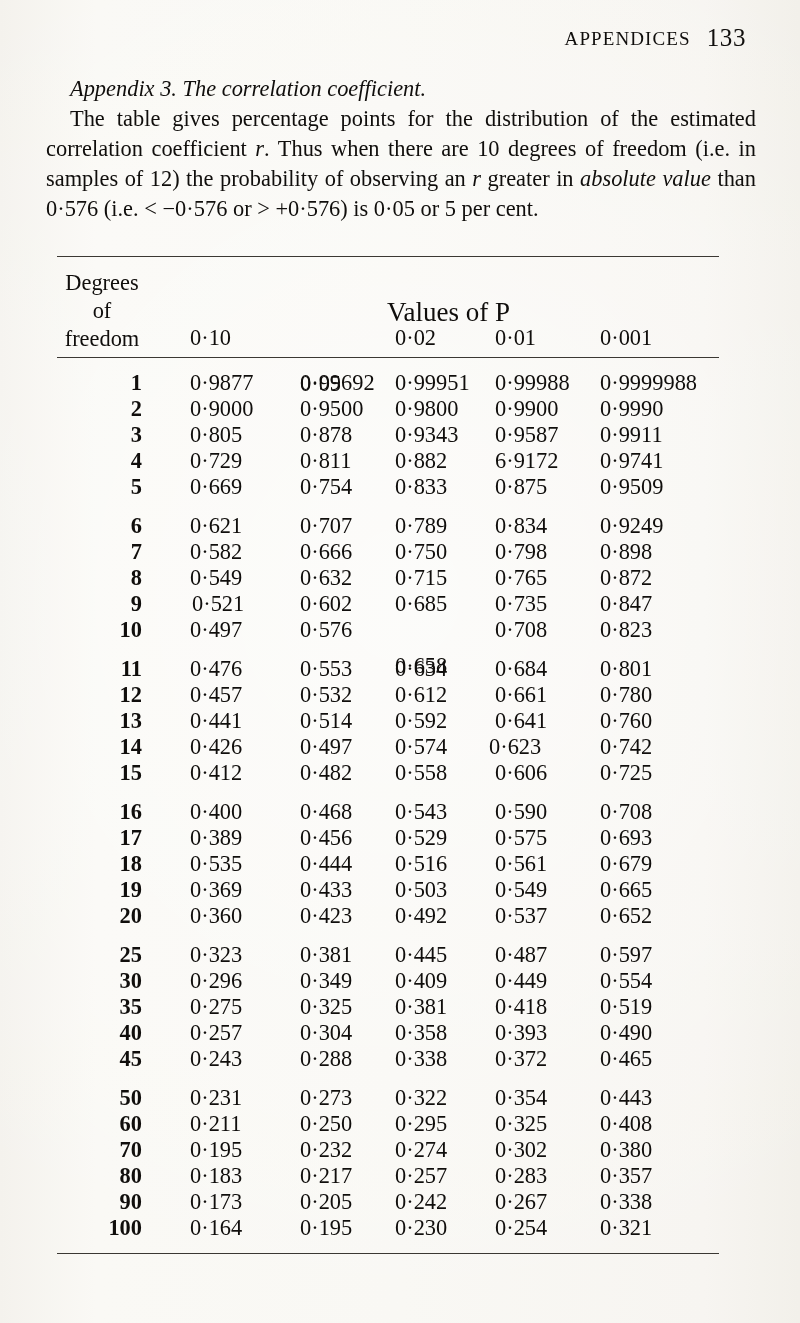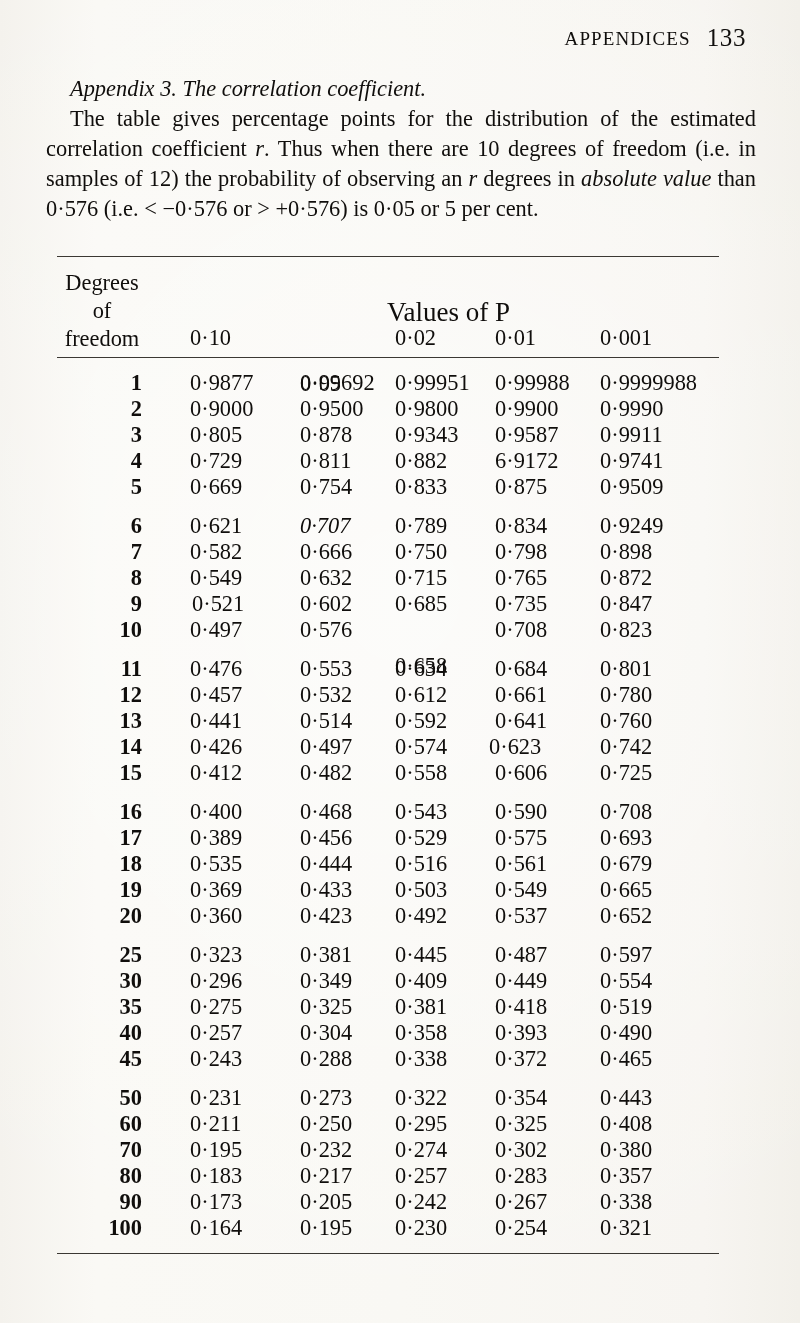--- a/index.html
+++ b/index.html
@@ -146,21 +146,21 @@
 
 <div class="page">
   <div class="paper-tint"></div>
 
   <div class="running-head">
     <span class="rh-label">APPENDICES</span><span class="rh-page">133</span>
   </div>
 
   <div class="intro">
     <span class="apx-title">Appendix 3. The correlation coefficient.</span>
-    <span class="body-par"><span>The table gives percentage points for the distribution of the estimated correlation coefficient </span><i>r</i><span>. Thus when there are 10 degrees of freedom (i.e. in samples of 12) the probability of observing an </span><i>r</i><span> degrees in </span><i>absolute value</i><span> than 0·576 (i.e. &lt; −0·576 or &gt; +0·576) is 0·05 or 5 per cent.</span></span>
+    <span class="body-par"><span>The table gives percentage points for the distribution of the estimated correlation coefficient </span><i>r</i><span>. Thus when there are 10 degrees of freedom (i.e. in samples of 12) the probability of observing an </span><i>r</i><span> greater in </span><i>absolute value</i><span> than 0·576 (i.e. &lt; −0·576 or &gt; +0·576) is 0·05 or 5 per cent.</span></span>
   </div>
 
   <div class="table-wrap">
     <div class="rule"></div>
 
     <div class="thead">
       <div class="hdr-degrees">
         <div>Degrees</div>
         <div>of</div>
         <div>freedom</div>
@@ -217,21 +217,21 @@
             <div class="cell-v" style="left: 243px;">0·754</div>
             <div class="cell-v" style="left: 338px;">0·833</div>
             <div class="cell-v" style="left: 438px;">0·875</div>
             <div class="cell-v" style="left: 543px;">0·9509</div>
           </div>
         </div>
         <div class="rowgroup">
           <div class="trow">
             <div class="cell-df">6</div>
             <div class="cell-v" style="left: 133px;">0·621</div>
-            <div class="cell-v" style="left: 243px; font-style: italic;">0·707</div>
+            <div class="cell-v" style="left: 243px;">0·707</div>
             <div class="cell-v" style="left: 338px;">0·789</div>
             <div class="cell-v" style="left: 438px;">0·834</div>
             <div class="cell-v" style="left: 543px;">0·9249</div>
           </div>
           <div class="trow">
             <div class="cell-df">7</div>
             <div class="cell-v" style="left: 133px;">0·582</div>
             <div class="cell-v" style="left: 243px;">0·666</div>
             <div class="cell-v" style="left: 338px;">0·750</div>
             <div class="cell-v" style="left: 438px;">0·798</div>

